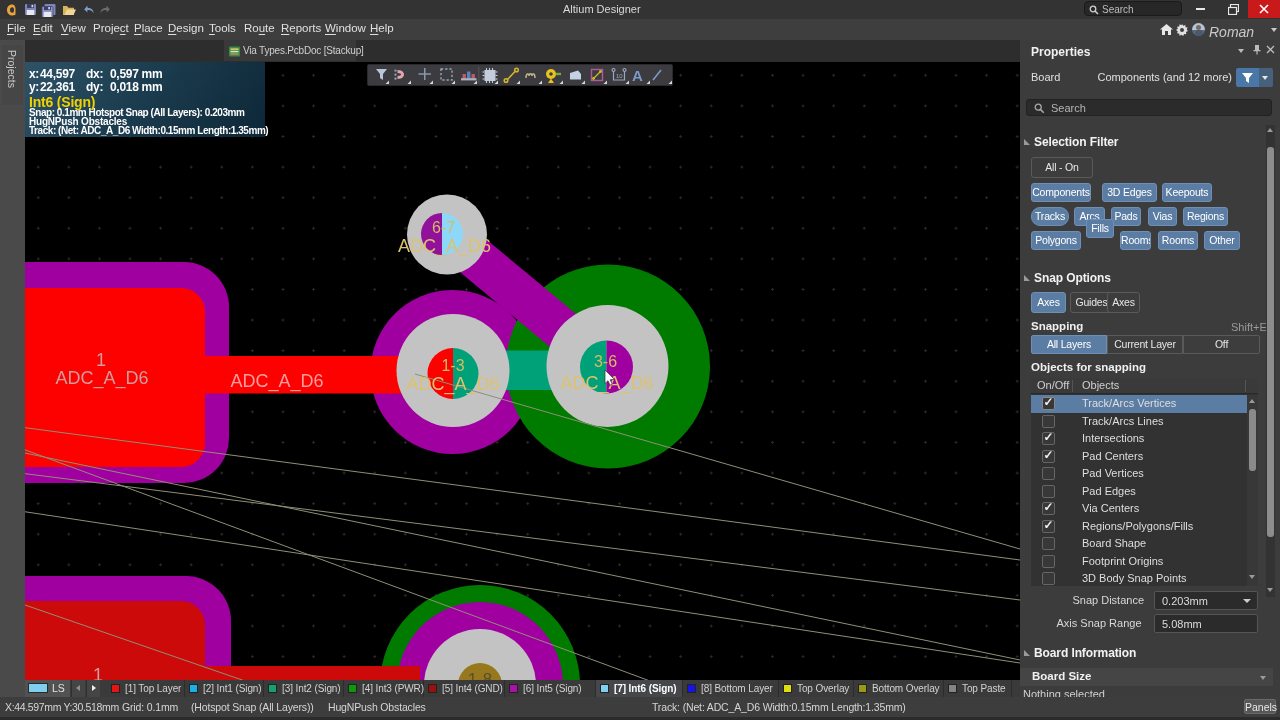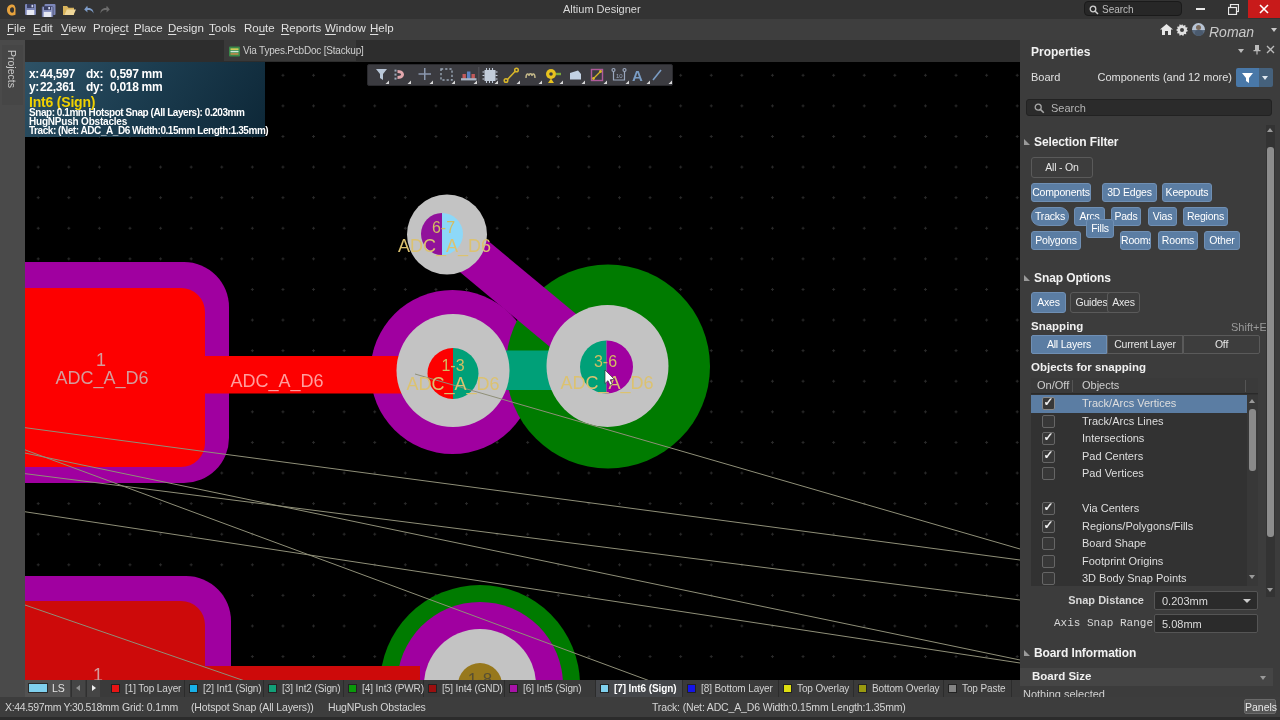--- a/index.html
+++ b/index.html
@@ -342,20 +342,24 @@
       </div>
     <div class="trow" style="top:69.5px;">
         <div class="cb"></div>
         <div class="chk">✓</div>
         <div class="lbl">Pad Centers</div>
       </div>
     <div class="trow" style="top:87px;">
         <div class="cb"></div>
         <div class="lbl">Pad Vertices</div>
       </div>
+    <div class="trow" style="top:104.5px;">
+        <div class="cb"></div>
+        <div class="lbl">Pad Edges</div>
+      </div>
     <div class="trow" style="top:122px;">
         <div class="cb"></div>
         <div class="chk">✓</div>
         <div class="lbl">Via Centers</div>
       </div>
     <div class="trow" style="top:139.5px;">
         <div class="cb"></div>
         <div class="chk">✓</div>
         <div class="lbl">Regions/Polygons/Fills</div>
       </div>
@@ -370,26 +374,26 @@
     <div class="trow" style="top:192px;">
         <div class="cb"></div>
         <div class="lbl">3D Body Snap Points</div>
       </div>
     <div class="abs" style="left:216px;top:17px;width:11px;height:191px;background:#383838;">
       <div class="abs" style="left:2px;top:4px;width:0;height:0;border-left:3.5px solid transparent;border-right:3.5px solid transparent;border-bottom:4px solid #9a9a9a;"></div>
       <div class="abs" style="left:2px;top:14px;width:7px;height:62px;background:#8a8a8a;border-radius:3px;"></div>
       <div class="abs" style="left:2px;top:180px;width:0;height:0;border-left:3.5px solid transparent;border-right:3.5px solid transparent;border-top:4px solid #9a9a9a;"></div>
     </div>
   </div>
-  <div class="abs" style="left:34px;top:554px;width:90px;text-align:right;font-size:11px;color:#d8d8d8;white-space:nowrap;font-weight:bold;">Snap Distance</div>
+  <div class="abs" style="left:34px;top:554px;width:90px;text-align:right;font-size:11px;color:#d8d8d8;white-space:nowrap;">Snap Distance</div>
   <div class="abs" style="left:134px;top:551px;width:104px;height:19px;background:#2b2b2b;border:1px solid #555;border-radius:2px;">
     <div class="abs" style="left:7px;top:2.5px;font-size:11px;color:#dcdcdc;">0.203mm</div>
     <div class="abs" style="left:88px;top:7px;width:0;height:0;border-left:4px solid transparent;border-right:4px solid transparent;border-top:4.5px solid #ccc;"></div>
   </div>
-  <div class="abs" style="left:34px;top:577px;width:90px;text-align:right;font-size:11px;color:#d8d8d8;white-space:nowrap;font-family:Liberation Mono, monospace;">Axis Snap Range</div>
+  <div class="abs" style="left:34px;top:577px;width:90px;text-align:center;font-size:11px;color:#d8d8d8;white-space:nowrap;">Axis Snap Range</div>
   <div class="abs" style="left:134px;top:574px;width:104px;height:19px;background:#2b2b2b;border:1px solid #555;border-radius:2px;">
     <div class="abs" style="left:7px;top:2.5px;font-size:11px;color:#dcdcdc;">5.08mm</div>
   </div>
   <div class="sechdr" style="left:6px;top:606px;">Board Information</div>
   <div class="abs" style="left:0;top:628px;width:253px;height:18px;background:#454545;">
     <div class="abs" style="left:12px;top:2px;font-size:11.5px;font-weight:bold;color:#f0f0f0;">Board Size</div>
     <div class="abs" style="left:240px;top:8px;width:0;height:0;border-left:3.5px solid transparent;border-right:3.5px solid transparent;border-top:4px solid #999;"></div>
   </div>
   <div class="abs" style="left:3px;top:648px;font-size:11px;color:#d0d0d0;">Nothing selected</div>
   <div class="abs" style="left:246px;top:85px;width:9px;height:472px;background:#333;">

